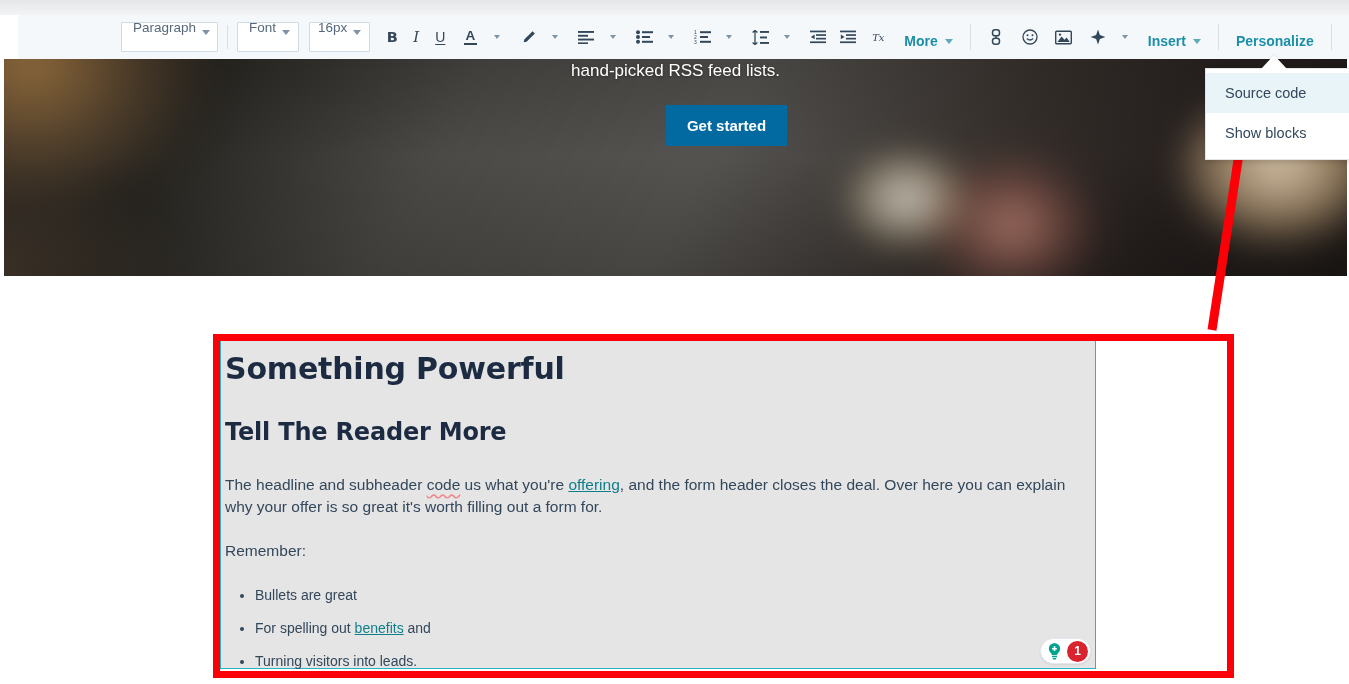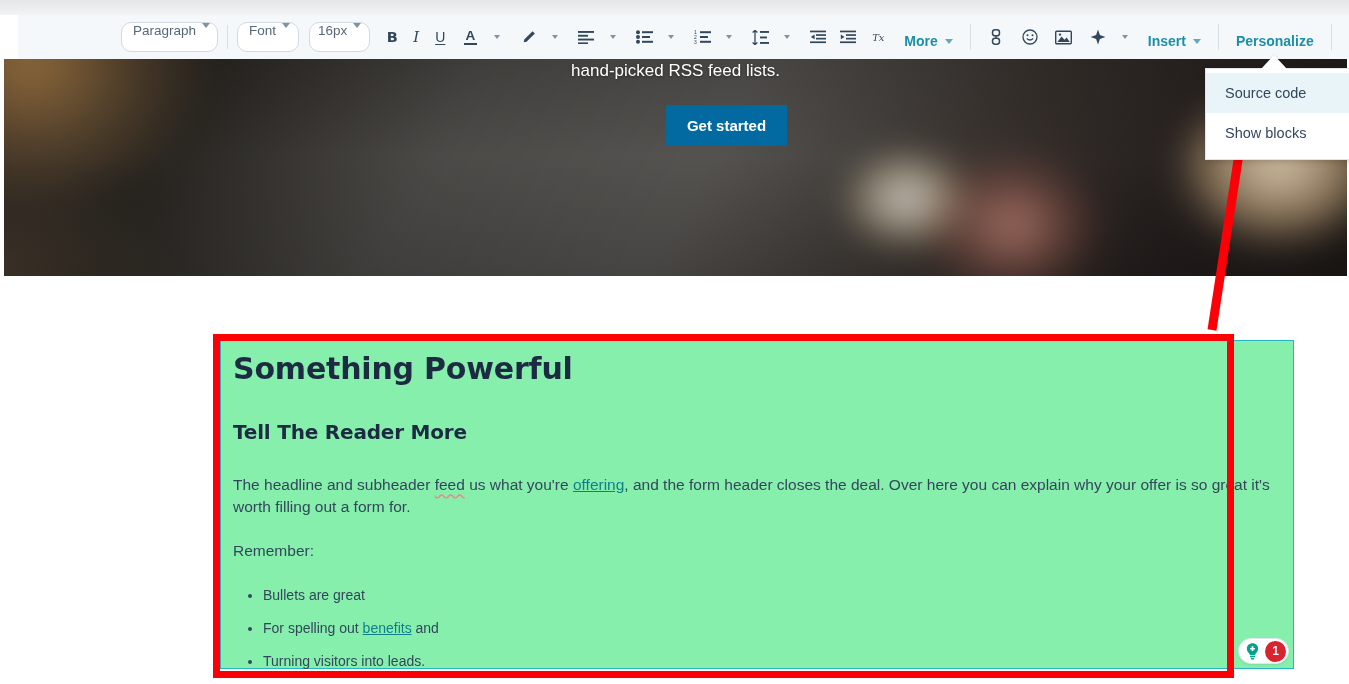--- a/index.html
+++ b/index.html
@@ -18,23 +18,23 @@
 
   
   .toolbar{
     position:absolute; left:18px; top:15px; width:1331px; height:44px;
     background:#f5f8fa;
     display:flex; align-items:center;
     padding-left:103px;
     gap:0px;
   }
   .tb-select{
-    height:30px; border:1px solid #cfdae3; background:#fff; border-radius:10px;
-    display:flex; align-items:flex-start; justify-content:space-between;
-    padding:0 8px 0 11px; color:#56687a; font-size:13.5px;
+    height:30px; border:1px solid #cfdae3; background:#fff; border-radius:1px;
+    display:flex; align-items:flex-end; justify-content:space-between;
+    padding:0 8px 16px 11px; color:#56687a; font-size:13.5px;
     cursor:pointer;
   }
   .tb-select .cap{ white-space:nowrap; }
   .sel-paragraph{ width:97px; }
   .sel-font{ width:131px; }
   .sel-size{ width:70px; padding-left:8px;}
   .caret{
     width:0;height:0;border-left:4.5px solid transparent;border-right:4.5px solid transparent;
     border-top:5px solid #7f93a6; margin-left:6px; flex:none;
   }
@@ -108,33 +108,33 @@
   }
   .dd-item.active{ background:#e9f4f8; }
 
   
   .page{
     position:absolute; left:0; top:276px; width:1349px; height:408px; background:#fff;
   }
 
   
   .module{
-    position:absolute; left:220px; top:340px; width:1074px; height:329px;
-    border:1px solid #29b3c4; background:#86efac; z-index:5;padding-left:8px;
+    position:absolute; left:220px; top:340px; width:876px; height:329px;
+    border:1px solid #29b3c4; background:#e5e5e5; z-index:5;
   }
   .module-inner{ padding:9px 8px 0 4px; }
 
   h1.mod-h1{
     font-family:"DejaVu Sans","Liberation Sans",sans-serif;
     font-size:30px; line-height:38px; color:#1c2b42; font-weight:bold;
     letter-spacing:-0.2px; margin:0 0 0 0;
   }
   h2.mod-h2{
     font-family:"DejaVu Sans","Liberation Sans",sans-serif;
-    font-size:20px; line-height:32px; color:#1c2b42; font-weight:bold;
+    font-size:24px; line-height:32px; color:#1c2b42; font-weight:bold;
     letter-spacing:-0.2px; margin:28px 0 0 0;
   }
   p.mod-p{
     font-size:15.5px; line-height:22px; color:#33475b; margin:26px 0 0 0;
   }
   p.mod-p2{ margin-top:22px; }
   .spellerr{
     text-decoration: underline wavy #f2848b;
     text-decoration-skip-ink:none;
     text-underline-offset:3px;
@@ -398,21 +398,21 @@
   </div>
 </div>
 
 <div class="page"></div>
 
 <div class="module">
   <div class="module-inner">
     <h1 class="mod-h1">Something Powerful</h1>
     <h2 class="mod-h2">Tell The Reader More</h2>
 
-    <p class="mod-p"><span>The headline and subheader </span><span class="spellerr">feed</span><span> us what you're </span><a class="mlink" href="#">offering</a><span>, and the form header closes the deal. Over here you can explain why your offer is so great it's worth filling out a form for.</span></p>
+    <p class="mod-p"><span>The headline and subheader </span><span class="spellerr">code</span><span> us what you're </span><a class="mlink" href="#">offering</a><span>, and the form header closes the deal. Over here you can explain why your offer is so great it's worth filling out a form for.</span></p>
 
     <p class="mod-p mod-p2">Remember:</p>
 
     <ul class="mod-ul">
       <li><span>Bullets are great</span></li>
       <li><span>For spelling out </span><a class="mlink" href="#">benefits</a><span> and</span></li>
       <li><span>Turning visitors into leads.</span></li>
     </ul>
   </div>
 

